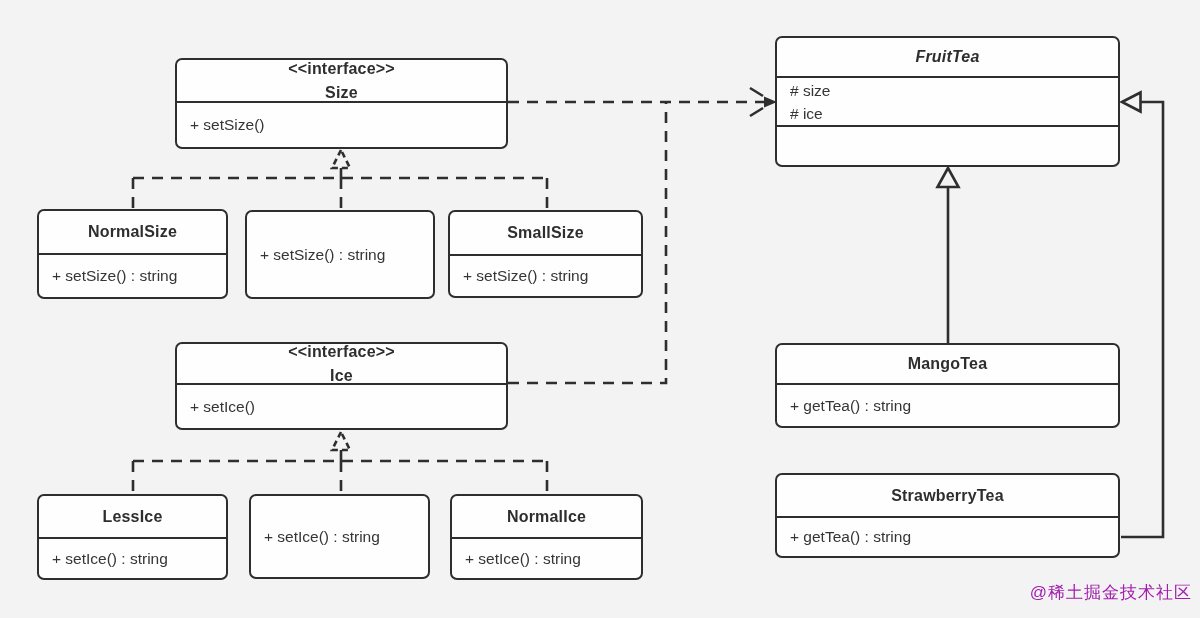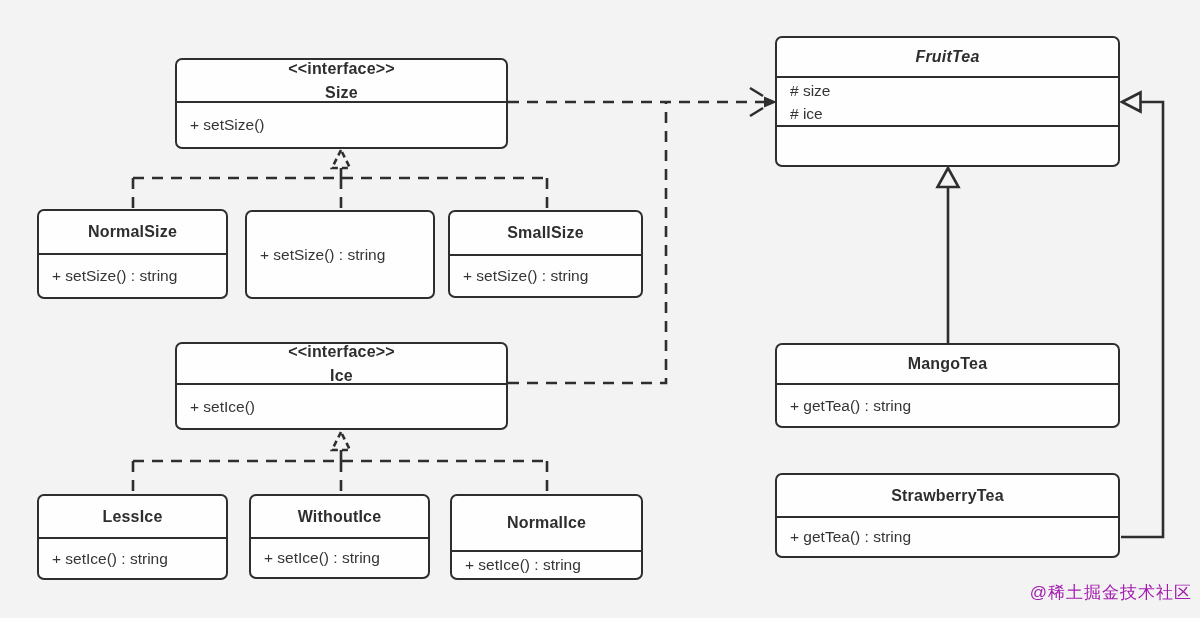--- a/index.html
+++ b/index.html
@@ -133,30 +133,27 @@
   <div class="uml" style="left:37px; top:494px; width:191px; height:86px;">
     <div class="title" style="height:43px;">
       <div>LessIce</div>
     </div>
     <div class="members">
       <div>+ setIce() : string</div>
     </div>
   </div>
 
   <div class="uml" style="left:249px; top:494px; width:181px; height:85px;">
-    <div class="title" style="height:43px;">
-      <div>WithoutIce</div>
-    </div>
     <div class="members">
       <div>+ setIce() : string</div>
     </div>
   </div>
 
   <div class="uml" style="left:450px; top:494px; width:193px; height:86px;">
-    <div class="title" style="height:56px;">
+    <div class="title" style="height:43px;">
       <div>NormalIce</div>
     </div>
     <div class="members">
       <div>+ setIce() : string</div>
     </div>
   </div>
 
   <div class="uml" style="left:775px; top:473px; width:345px; height:85px;">
     <div class="title" style="height:43px;">
       <div>StrawberryTea</div>

